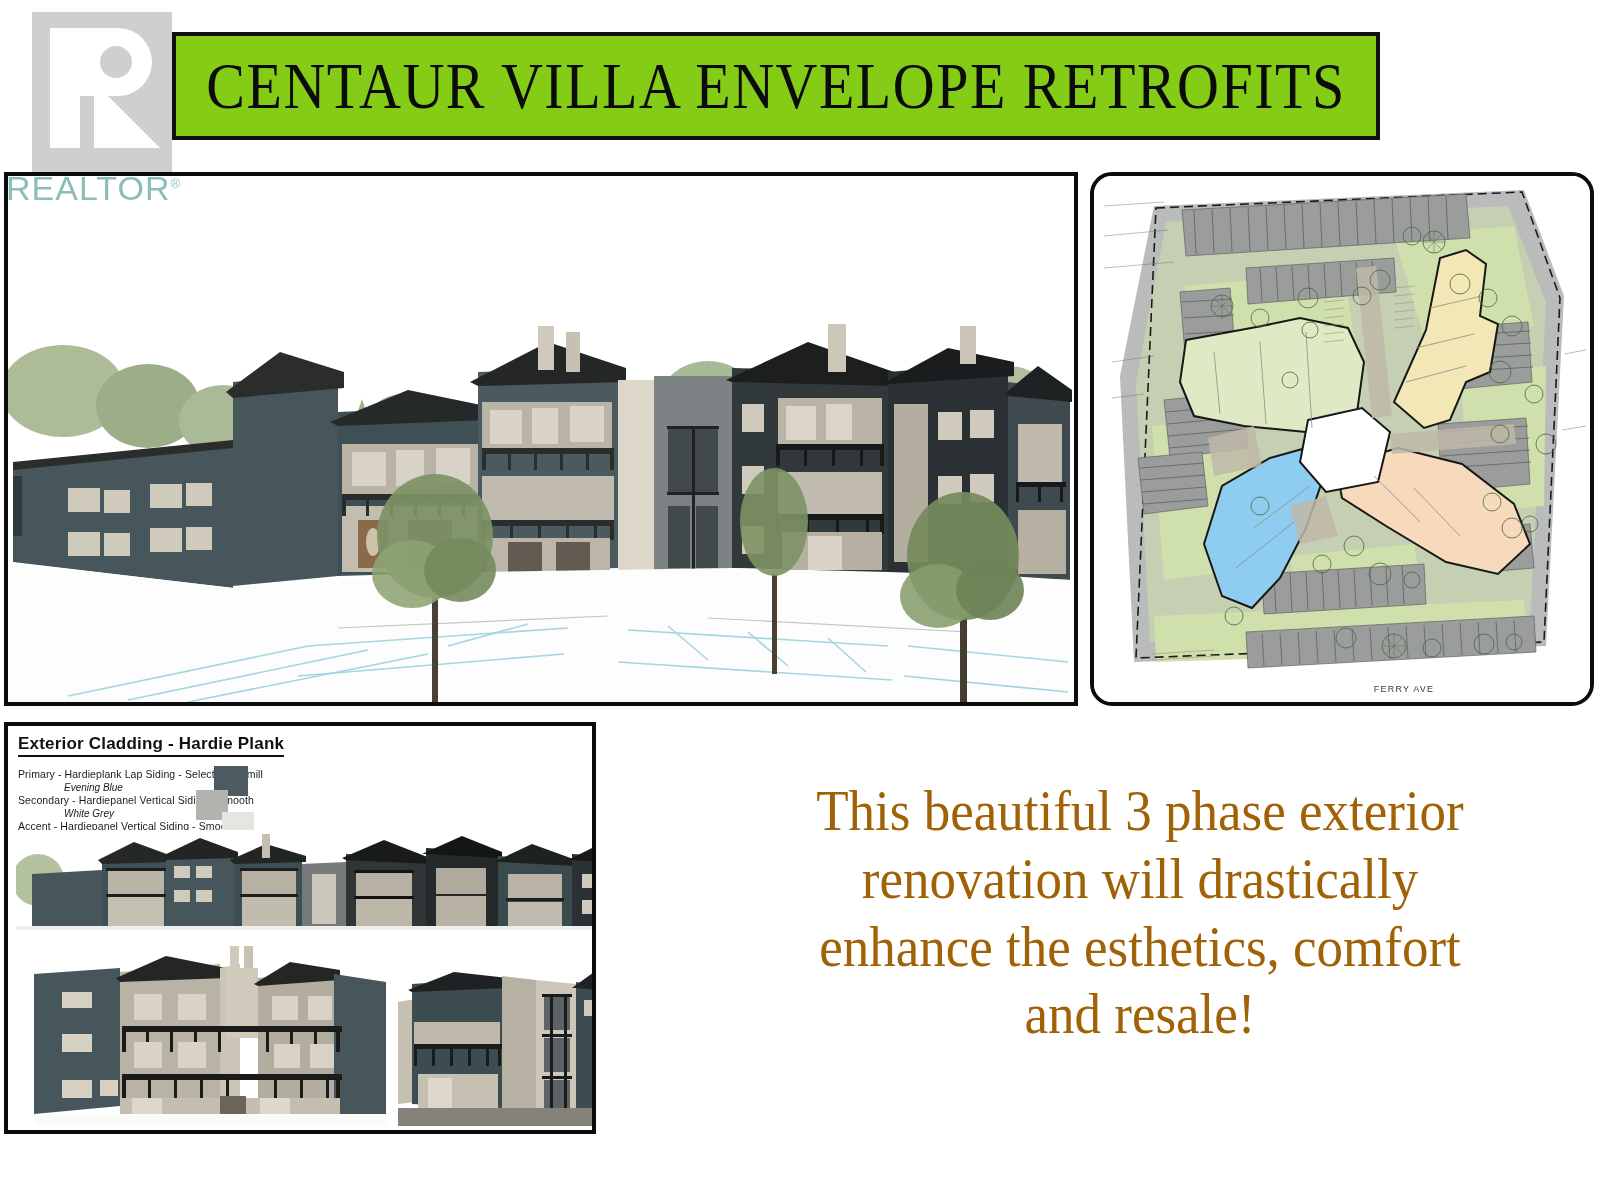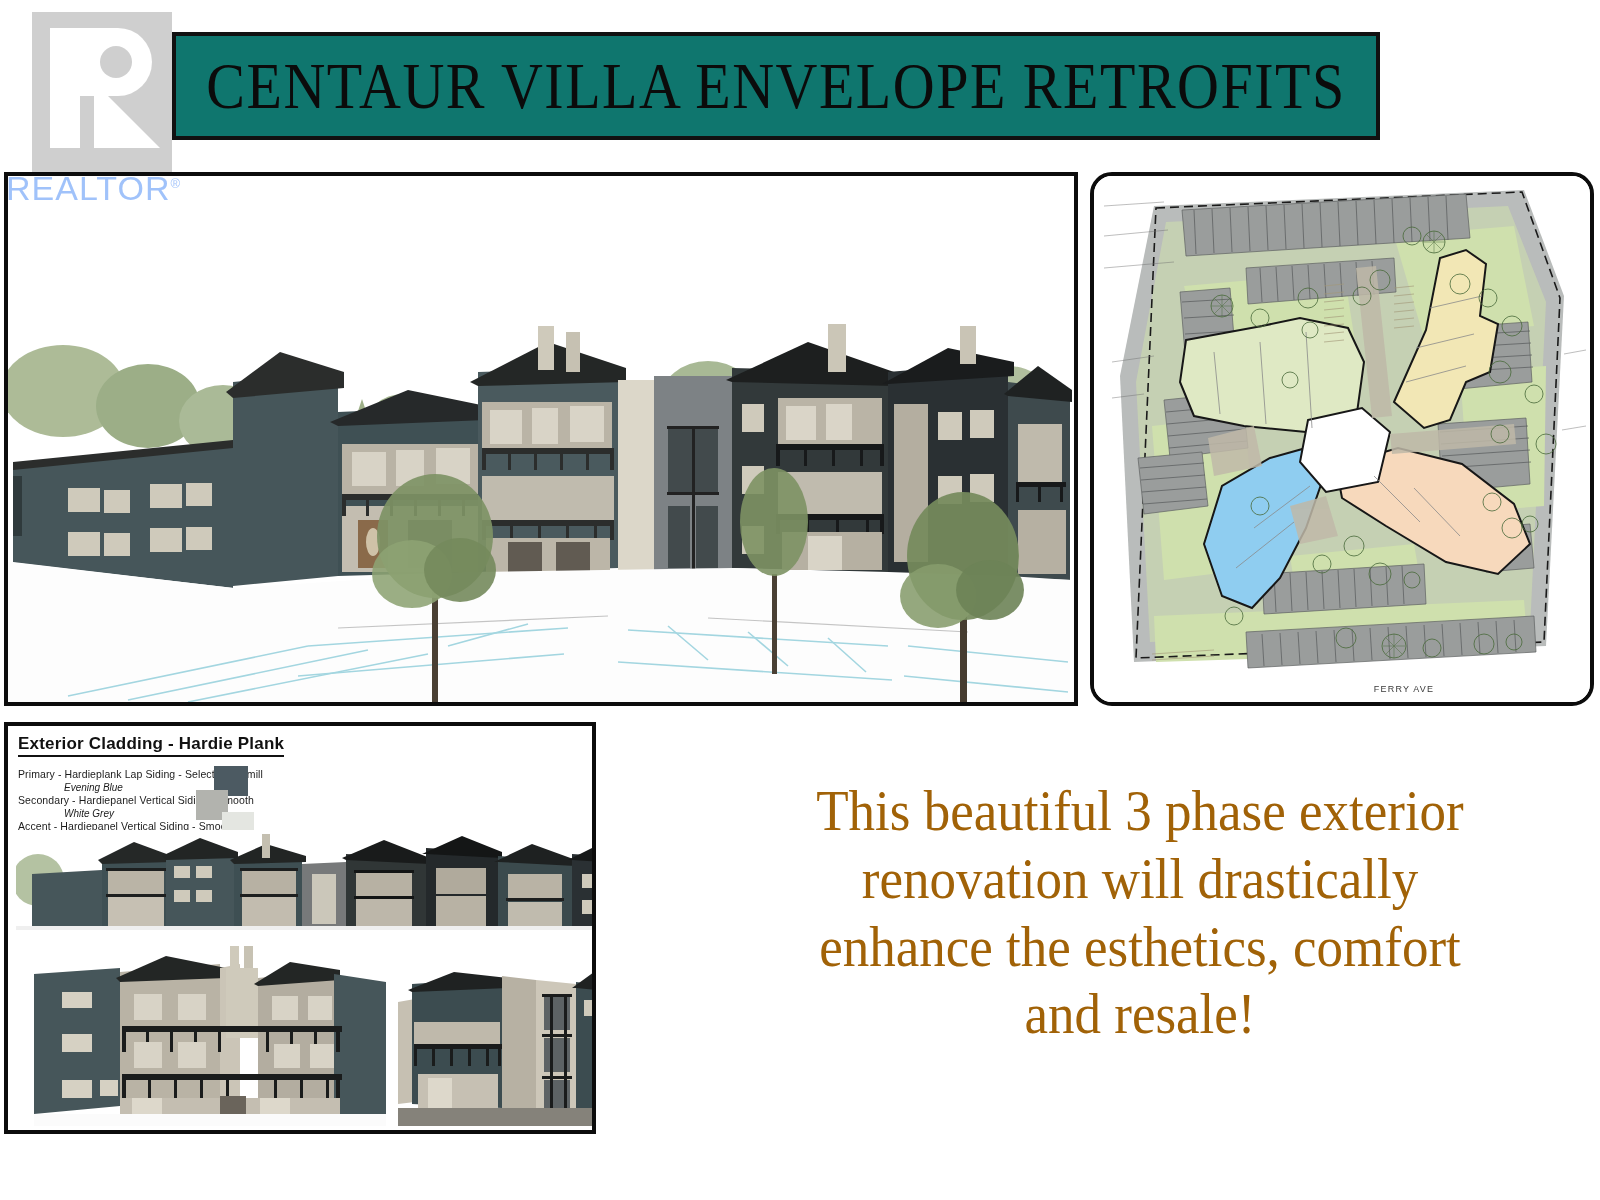--- a/index.html
+++ b/index.html
@@ -2,33 +2,33 @@
 <html><head>
 <meta charset="utf-8">
 <title>Centaur Villa Envelope Retrofits</title>
 <style>
   html,body{margin:0;padding:0;background:#ffffff;}
   body{width:1600px;height:1200px;position:relative;overflow:hidden;
        font-family:"Liberation Sans",sans-serif;}
 
   
   #title-box{position:absolute;left:172px;top:32px;width:1208px;height:108px;
-             border:4px solid #111;background:#0f766e;display:flex;
+             border:4px solid #111;background:#84cc16;display:flex;
              align-items:center;justify-content:center;box-sizing:border-box;}
   #title-text{font-family:"Liberation Serif",serif;font-size:58px;
               letter-spacing:1.5px;color:#0b0b0b;white-space:nowrap;
               transform:scaleY(1.12);}
 
   
   #realtor-watermark{position:absolute;left:6px;top:4px;width:186px;height:200px;
                      opacity:.48;pointer-events:none;z-index:40;}
   #realtor-mark{position:absolute;left:26px;top:8px;width:140px;height:160px;
                 background:#9d9d9d;}
   #realtor-word{position:absolute;left:0px;top:165px;font-size:34px;
-                letter-spacing:1px;color:#3b82f6;font-family:"Liberation Sans",sans-serif;
+                letter-spacing:1px;color:#0f766e;font-family:"Liberation Sans",sans-serif;
                 font-weight:400;}
   #realtor-reg{font-size:13px;vertical-align:super;}
 
   
   .panel{position:absolute;border:4px solid #0c0c0c;background:#fff;
          box-sizing:border-box;overflow:hidden;}
   #render-panel{left:4px;top:172px;width:1074px;height:534px;}
   #siteplan-panel{left:1090px;top:172px;width:504px;height:534px;border-radius:22px;}
   #elevation-panel{left:4px;top:722px;width:592px;height:412px;}
 

